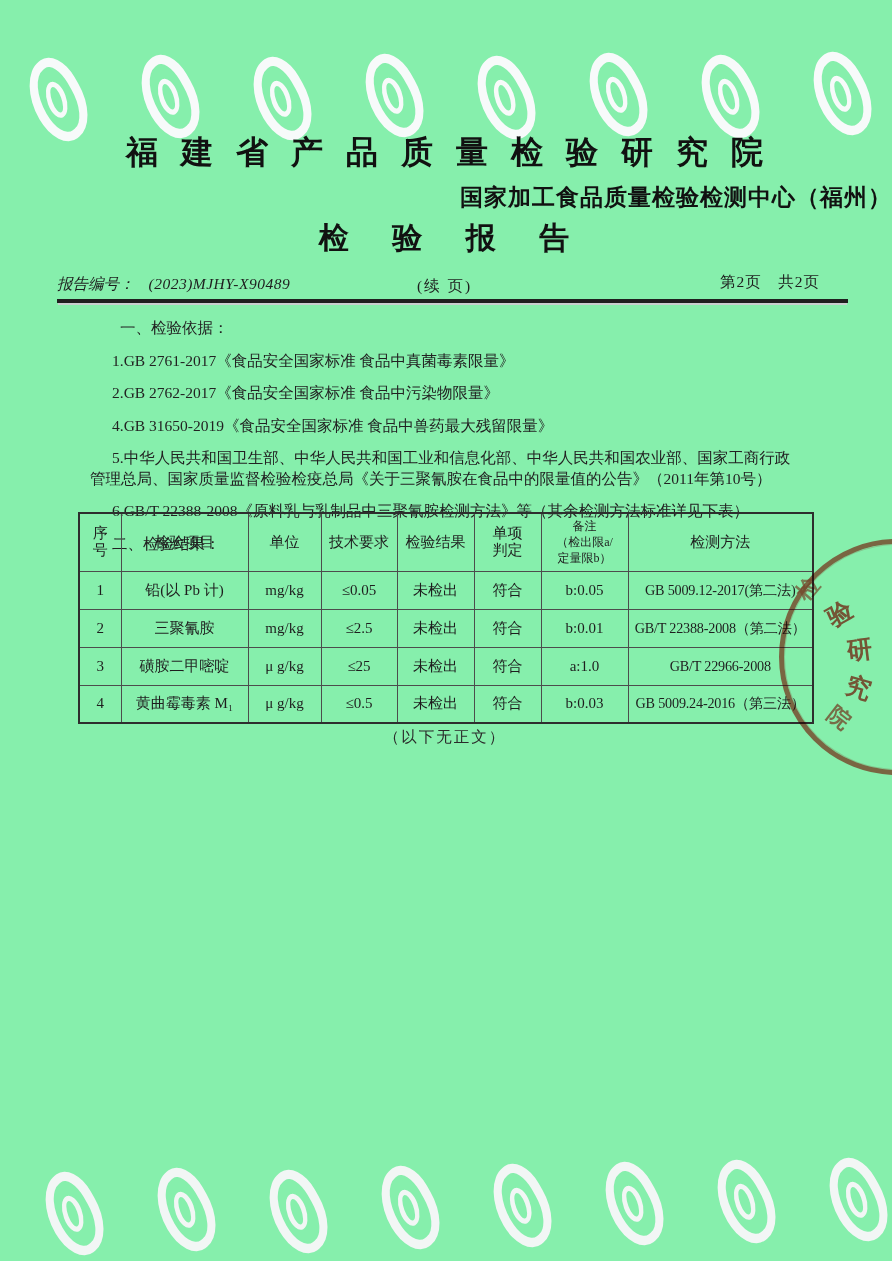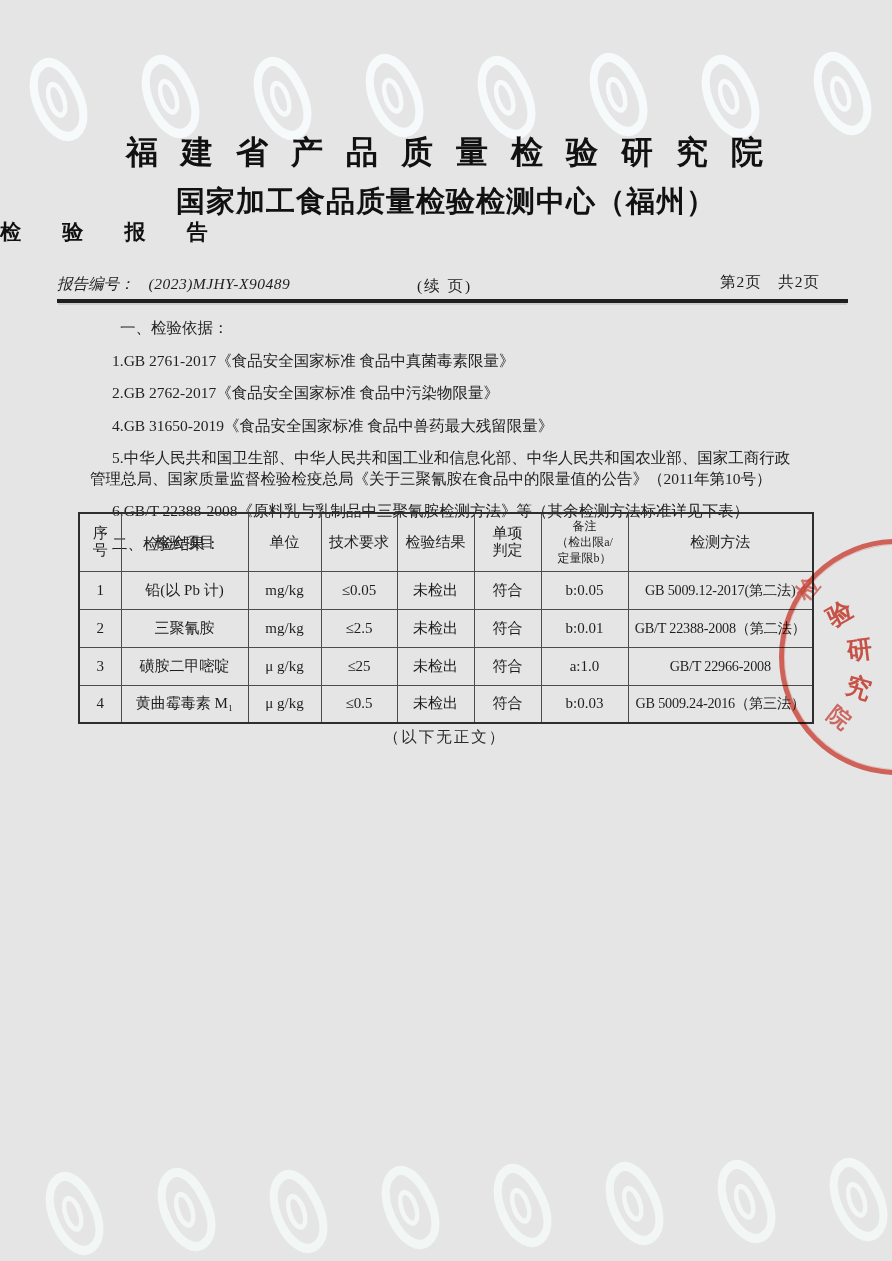--- a/index.html
+++ b/index.html
@@ -1,34 +1,34 @@
 <!DOCTYPE html>
 <html><head>
 <meta charset="utf-8">
 <style>
   html,body{margin:0;padding:0;background:#ffffff;}
   .page{
-    position:relative;width:892px;height:1261px;background:#e5e5e5;
+    position:relative;width:892px;height:1261px;background:#86efac;
     font-family:"Liberation Serif","DejaVu Serif",serif;color:#1d1d1d;
     overflow:hidden;
   }
   
   .wm-blob{position:absolute;width:34px;height:66px;border:9px solid #f2f6f5;
     border-radius:60% 45% 55% 50%;transform:rotate(-38deg) skewX(-8deg);}
   .wm-blob i{position:absolute;left:6px;top:14px;width:10px;height:26px;
     border:5px solid #f2f6f5;border-radius:50%;display:block;transform:rotate(10deg);}
   .wm-top .wm-blob{border-color:#f7fafa;}
   .wm-top .wm-blob i{border-color:#f7fafa;}
   
   .t1{position:absolute;top:131px;left:0;right:0;margin:0;text-align:center;
     font-size:32px;font-weight:bold;letter-spacing:3px;word-spacing:9px;white-space:nowrap;color:#111;}
-  .t2{position:absolute;top:182px;left:0;right:0;margin:0;text-align:center;
-    font-size:29px;font-weight:bold;letter-spacing:1px;color:#111;}
-  .t3{position:absolute;top:218px;left:0;right:0;margin:0;text-align:left;
-    font-size:21px;font-weight:bold;letter-spacing:4px;word-spacing:28px;white-space:nowrap;color:#111;}
+  .t2{position:absolute;top:182px;left:0;right:0;margin:0;text-align:right;
+    font-size:23px;font-weight:bold;letter-spacing:1px;color:#111;}
+  .t3{position:absolute;top:218px;left:0;right:0;margin:0;text-align:center;
+    font-size:30px;font-weight:bold;letter-spacing:4px;word-spacing:28px;white-space:nowrap;color:#111;}
   
   .meta{position:absolute;top:274px;left:57px;right:60px;height:22px;font-size:15.5px;}
   .m-left{position:absolute;left:0;top:0;font-style:italic;}
   .m-no{margin-left:14px;letter-spacing:.5px;}
   .m-center{position:absolute;left:0;right:0;top:2px;text-align:center;letter-spacing:2px;}
   .m-right{position:absolute;right:12px;top:-2px;letter-spacing:1px;}
   .rule{position:absolute;top:299px;left:57px;width:791px;height:4px;background:#1f1f1f;
     box-shadow:0 3px 0 -1px #c9cfcf;}
   
   .bodytext{position:absolute;top:306px;left:78px;width:772px;

